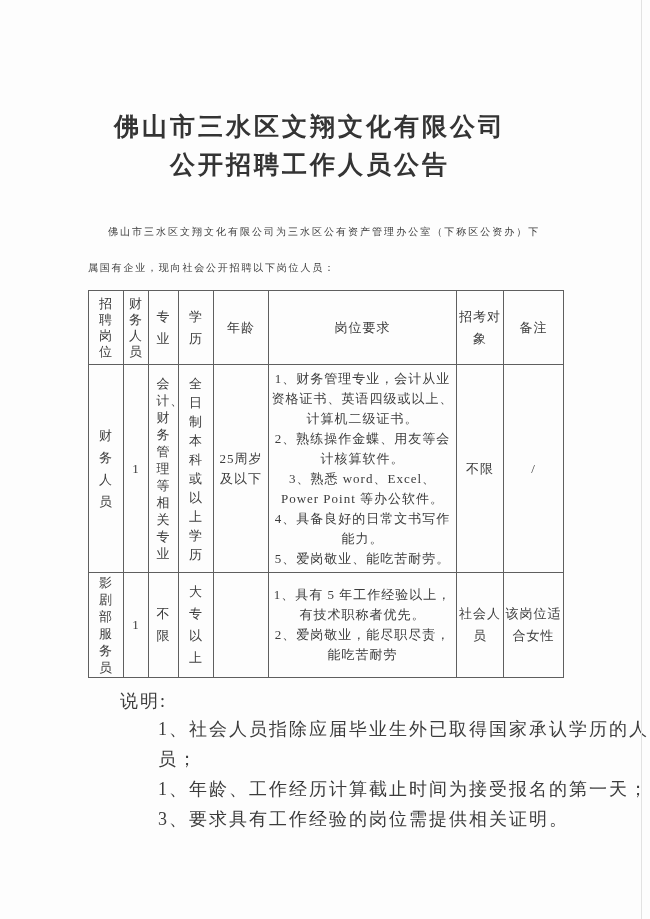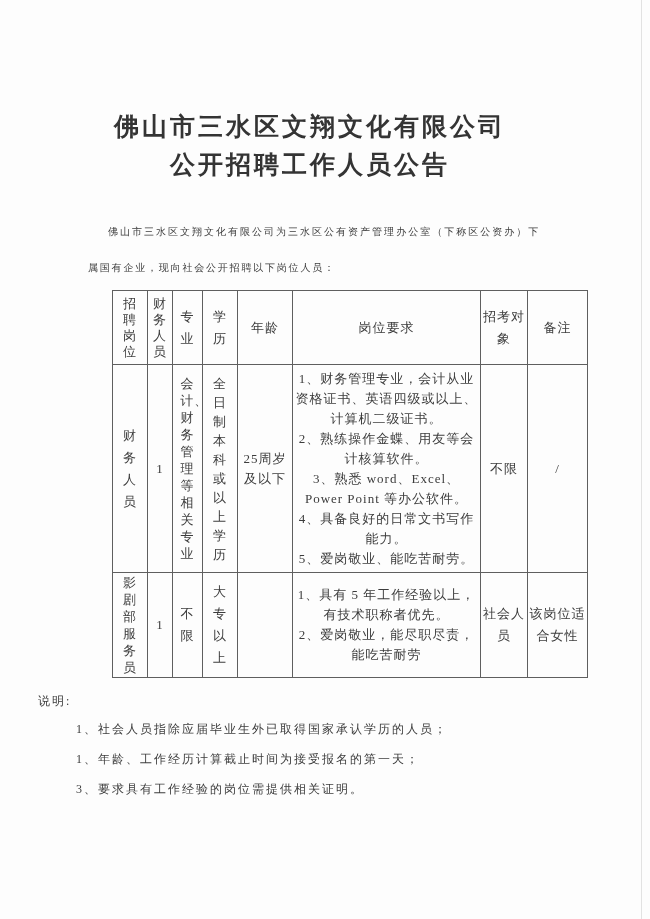--- a/index.html
+++ b/index.html
@@ -22,21 +22,21 @@
     margin:0; font-size:25px; font-weight:bold; color:#343434;
     letter-spacing:3px; line-height:38px;
   }
   .intro {
     width:452px; margin:30px 0 0 88px;
     font-size:10px; letter-spacing:1.8px; line-height:36px;
     text-indent:2em; text-align:justify; color:#3c3c3c;
   }
   table.doc-table {
     border-collapse:collapse; table-layout:fixed;
-    margin:4px 0 0 112px; width:475px;
+    margin:4px 0 0 88px; width:475px;
     color:#3c3c3c;
   }
   .doc-table th, .doc-table td {
     border:1px solid #5f5f5f;
     font-size:13px; font-weight:normal; letter-spacing:1px;
     text-align:center; vertical-align:middle;
     padding:1px; overflow:hidden;
   }
   .doc-table { border:1.5px solid #565656; }
   tr.hdr  { height:74px; }
@@ -49,21 +49,21 @@
   .lh22 { line-height:22px; }
   .cell-req {
     text-align:left; padding:4px 6px;
     white-space:pre-line; line-height:20px;
     font-size:13px; letter-spacing:0.5px;
   }
   .cell-age { line-height:20px; padding:0 2px; }
   .cell-target { padding:0 3px; line-height:22px; }
   .th-target { padding:0 1px; line-height:22px; }
   .cell-remark { padding:0 10px; line-height:22px; }
-  .notes { margin:10px 0 0 38px; font-size:12px; letter-spacing:2px; color:#3c3c3c; }
+  .notes { margin:10px 0 0 120px; font-size:18px; letter-spacing:2px; color:#3c3c3c; }
   .notes-label { line-height:26px; }
   .note-item { margin-left:38px; line-height:30px; }
 </style>
 </head>
 <body>
 
 <div class="page">
   <div class="scan-edge"></div>
 
   <div class="title-block">

